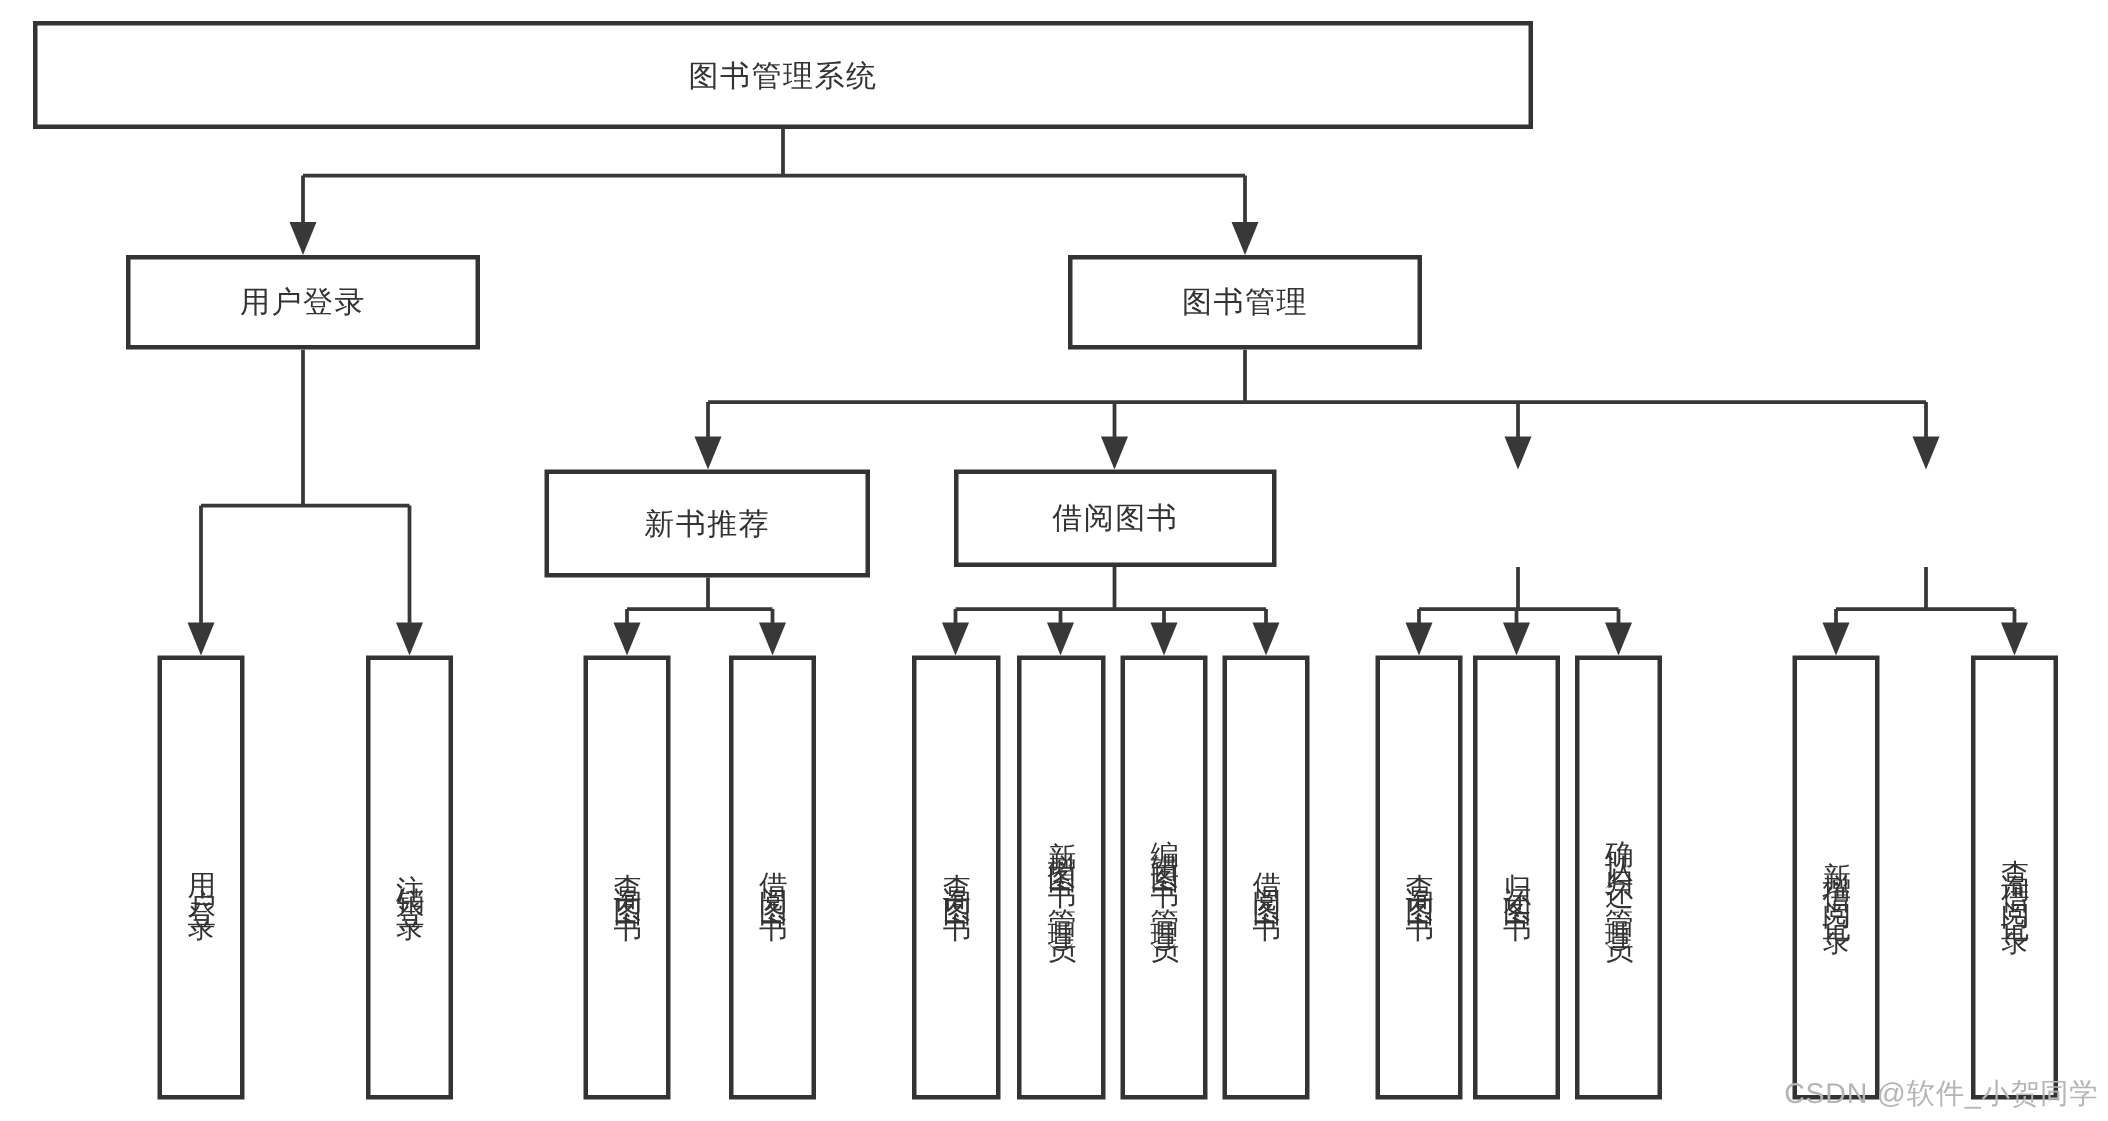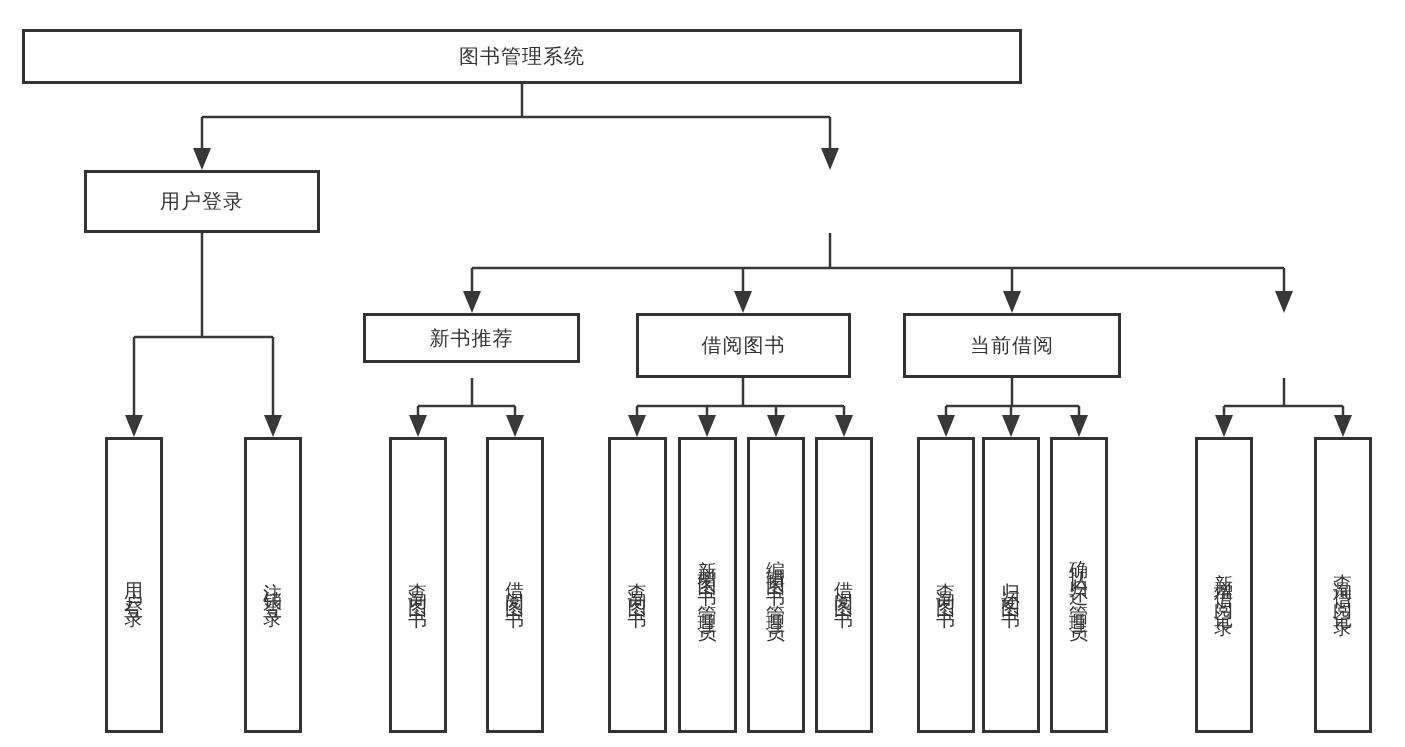--- a/index.html
+++ b/index.html
@@ -84,27 +84,27 @@
       <polygon points="767,415 785,415 776,437"></polygon>
       <polygon points="835,415 853,415 844,437"></polygon>
       <polygon points="937,415 955,415 946,437"></polygon>
       <polygon points="1002,415 1020,415 1011,437"></polygon>
       <polygon points="1070,415 1088,415 1079,437"></polygon>
       <polygon points="1215,415 1233,415 1224,437"></polygon>
       <polygon points="1334,415 1352,415 1343,437"></polygon>
     </g>
   </svg>
 
-  <div class="node" style="left:22px; top:29px; width:1000px; height:55px">图书管理系统</div>
+  <div class="node" style="left:22px; top:14px; width:1000px; height:72px">图书管理系统</div>
 
   <div class="node" style="left:84px; top:170px; width:236px; height:63px">用户登录</div>
+  <div class="node" style="left:712px; top:170px; width:236px; height:63px">图书管理</div>
 
-  <div class="node" style="left:363px; top:313px; width:217px; height:50px">新书推荐</div>
+  <div class="node" style="left:363px; top:313px; width:217px; height:72px">新书推荐</div>
   <div class="node" style="left:636px; top:313px; width:215px; height:65px">借阅图书</div>
-  <div class="node" style="left:903px; top:313px; width:218px; height:65px">当前借阅</div>
 
   <div class="node vnode" style="left:105px; top:437px; width:58px; height:296px">
     <span class="vtext">用户登录</span>
   </div>
   <div class="node vnode" style="left:244px; top:437px; width:58px; height:296px">
     <span class="vtext">注销登录</span>
   </div>
 
   <div class="node vnode" style="left:389px; top:437px; width:58px; height:296px">
     <span class="vtext">查询图书</span>
@@ -136,13 +136,14 @@
     <span class="vtext">确认归还（管理员）</span>
   </div>
 
   <div class="node vnode" style="left:1195px; top:437px; width:58px; height:296px">
     <span class="vtext">新增借阅记录</span>
   </div>
   <div class="node vnode" style="left:1314px; top:437px; width:58px; height:296px">
     <span class="vtext">查询借阅记录</span>
   </div>
 
+  <div class="watermark">CSDN @软件_小贺同学</div>
 </div>
 
 </body></html>

